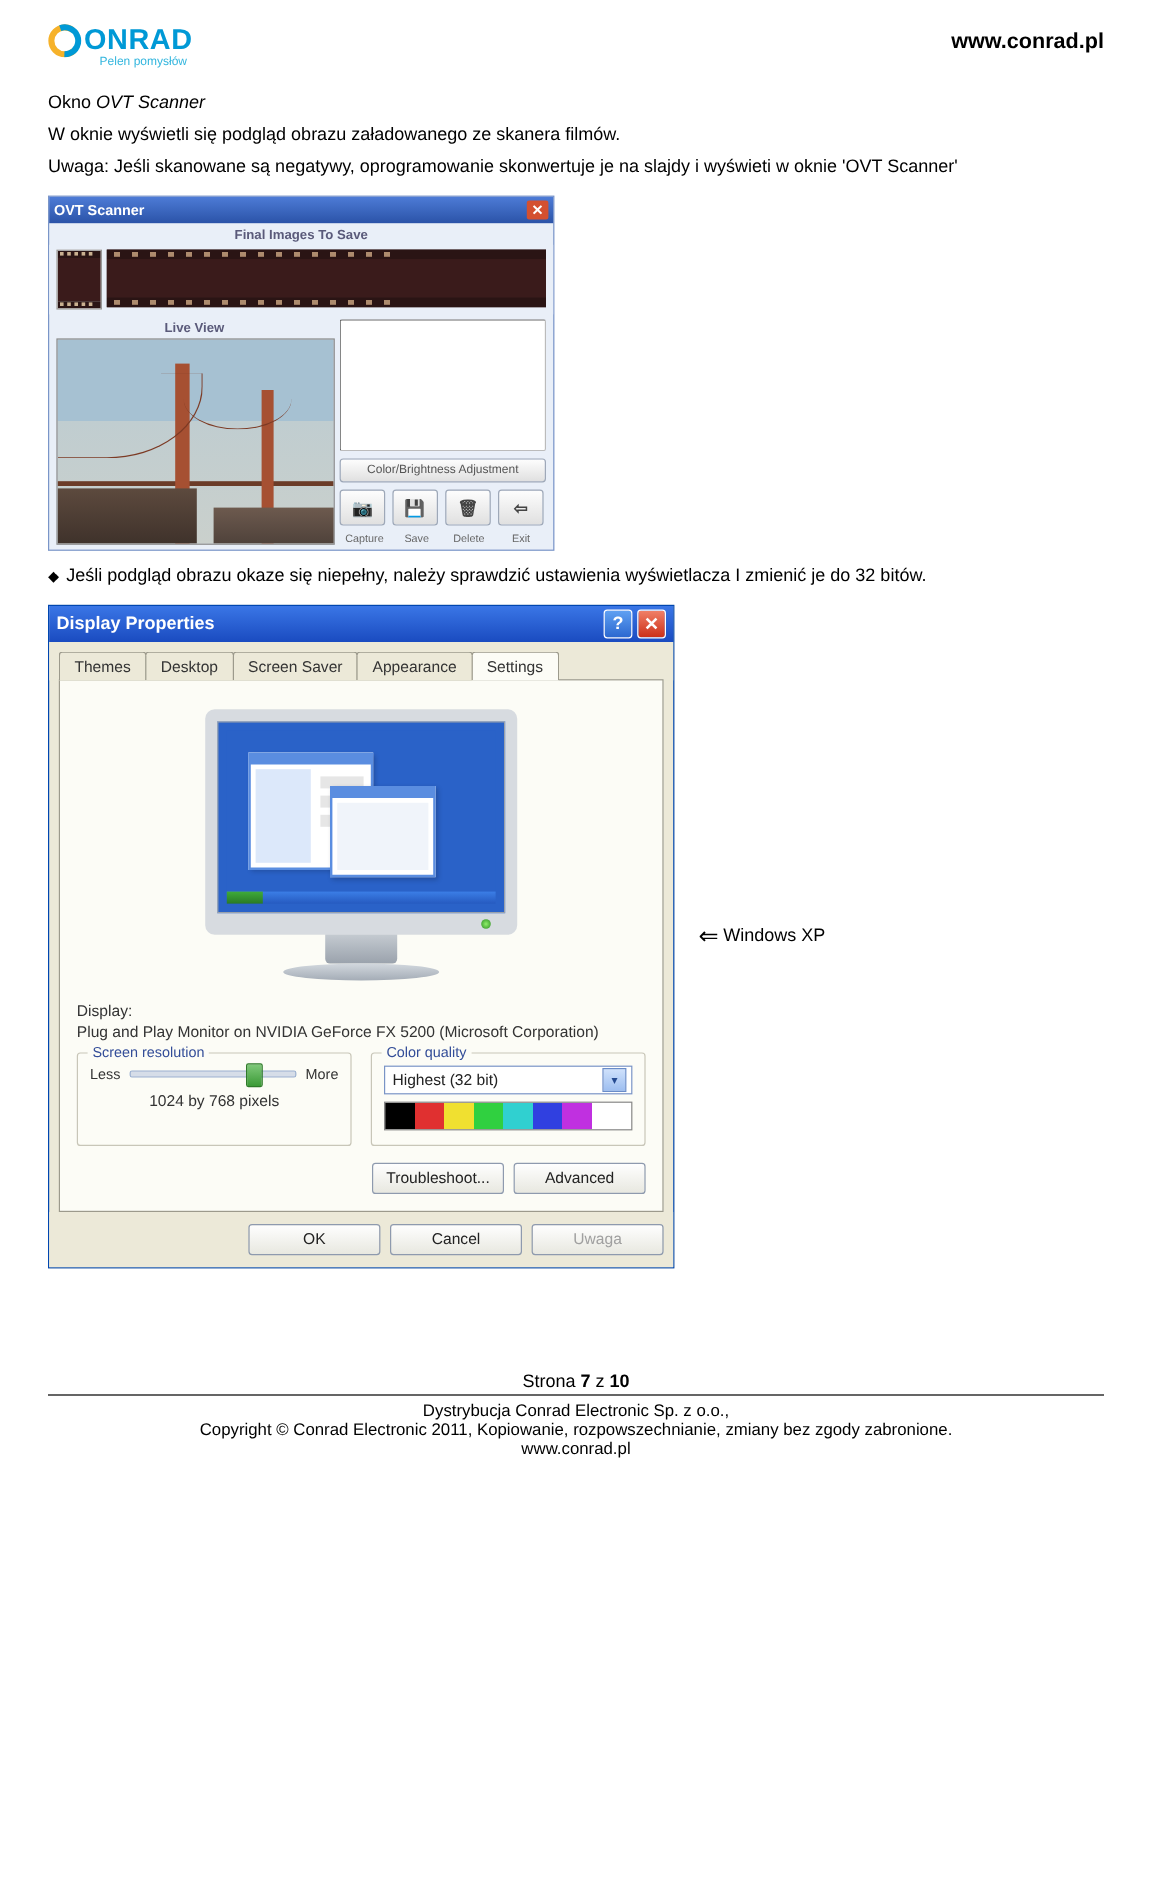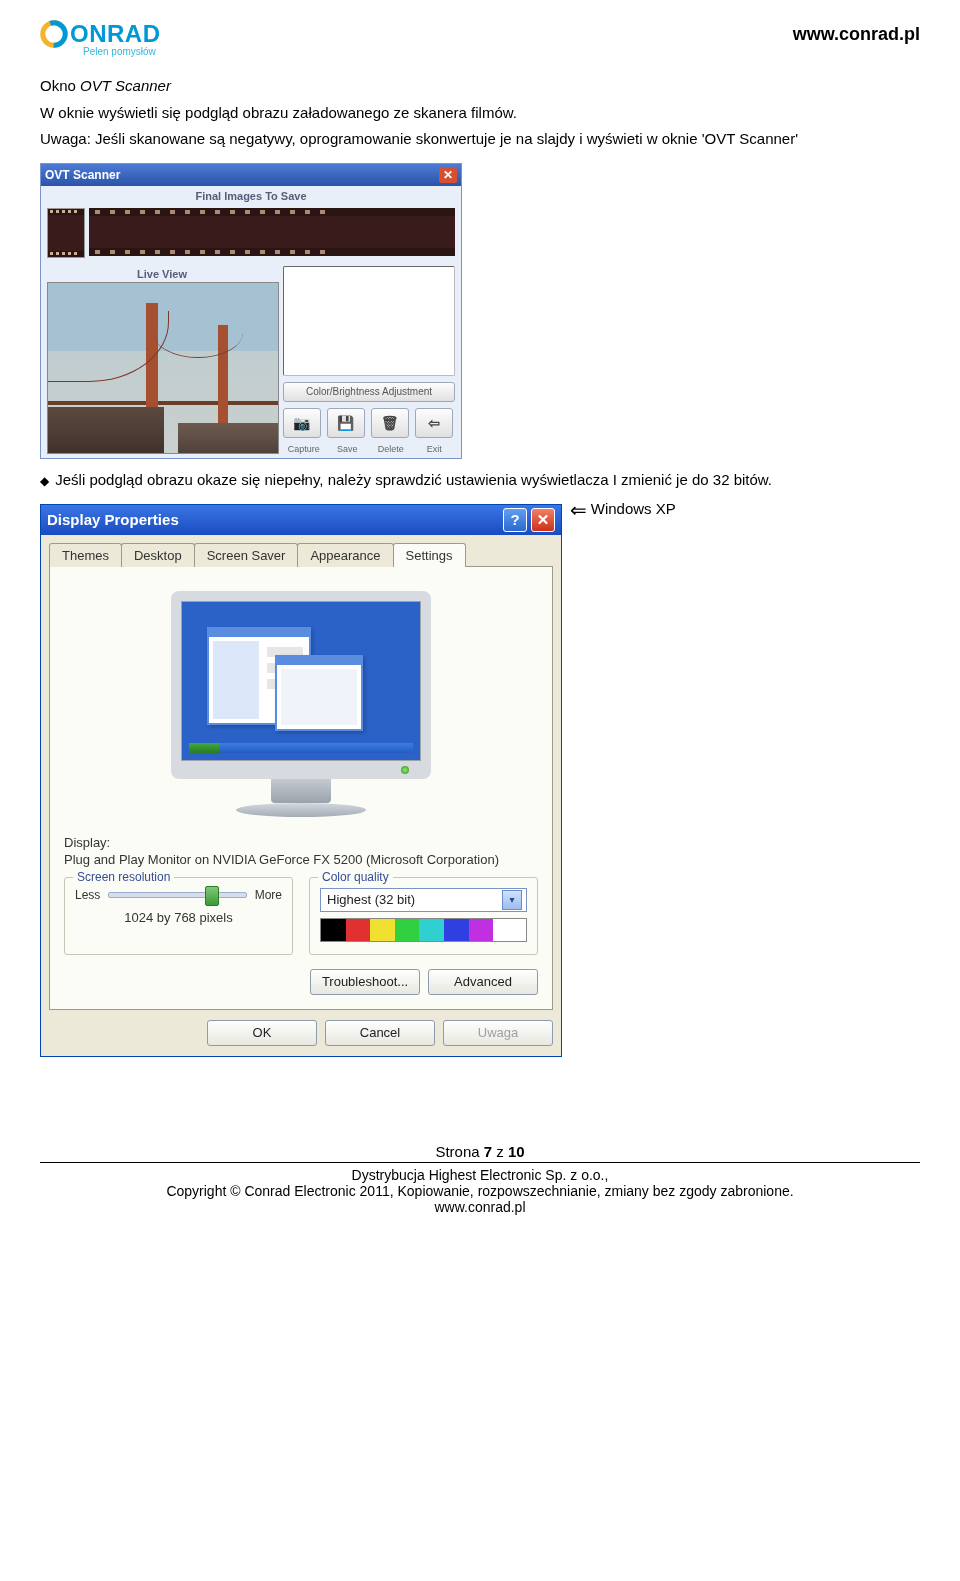--- a/index.html
+++ b/index.html
@@ -483,22 +483,22 @@
     font-size: 15px;
     vertical-align: middle;
   }
   .inline-note .arrow-left {
     font-size: 20px;
     margin-right: 4px;
     vertical-align: middle;
   }
   .img-note-row {
     display: flex;
-    align-items: flex-start;
-    gap: 8px;
+    align-items: center;
+    gap: 20px;
   }
 
   .footer-area {
     margin-top: 80px;
     text-align: center;
     font-size: 14px;
   }
   .page-num {
     font-size: 15px;
     margin-bottom: 2px;
@@ -723,17 +723,17 @@
     <div class="inline-note">
       <span class="arrow-left">⇐</span><span>Windows XP</span>
     </div>
   </div>
 
   <div class="footer-area">
     <div class="page-num">
       <span>Strona </span><span class="n">7</span><span> z </span><span class="n">10</span>
     </div>
     <div class="hr"></div>
-    <div>Dystrybucja Highest Electronic Sp. z o.o.,</div>
+    <div>Dystrybucja Conrad Electronic Sp. z o.o.,</div>
     <div>Copyright © Conrad Electronic 2011, Kopiowanie, rozpowszechnianie, zmiany bez zgody zabronione.</div>
     <div class="footer-url">www.conrad.pl</div>
   </div>
 </div>
 
 </body></html>

